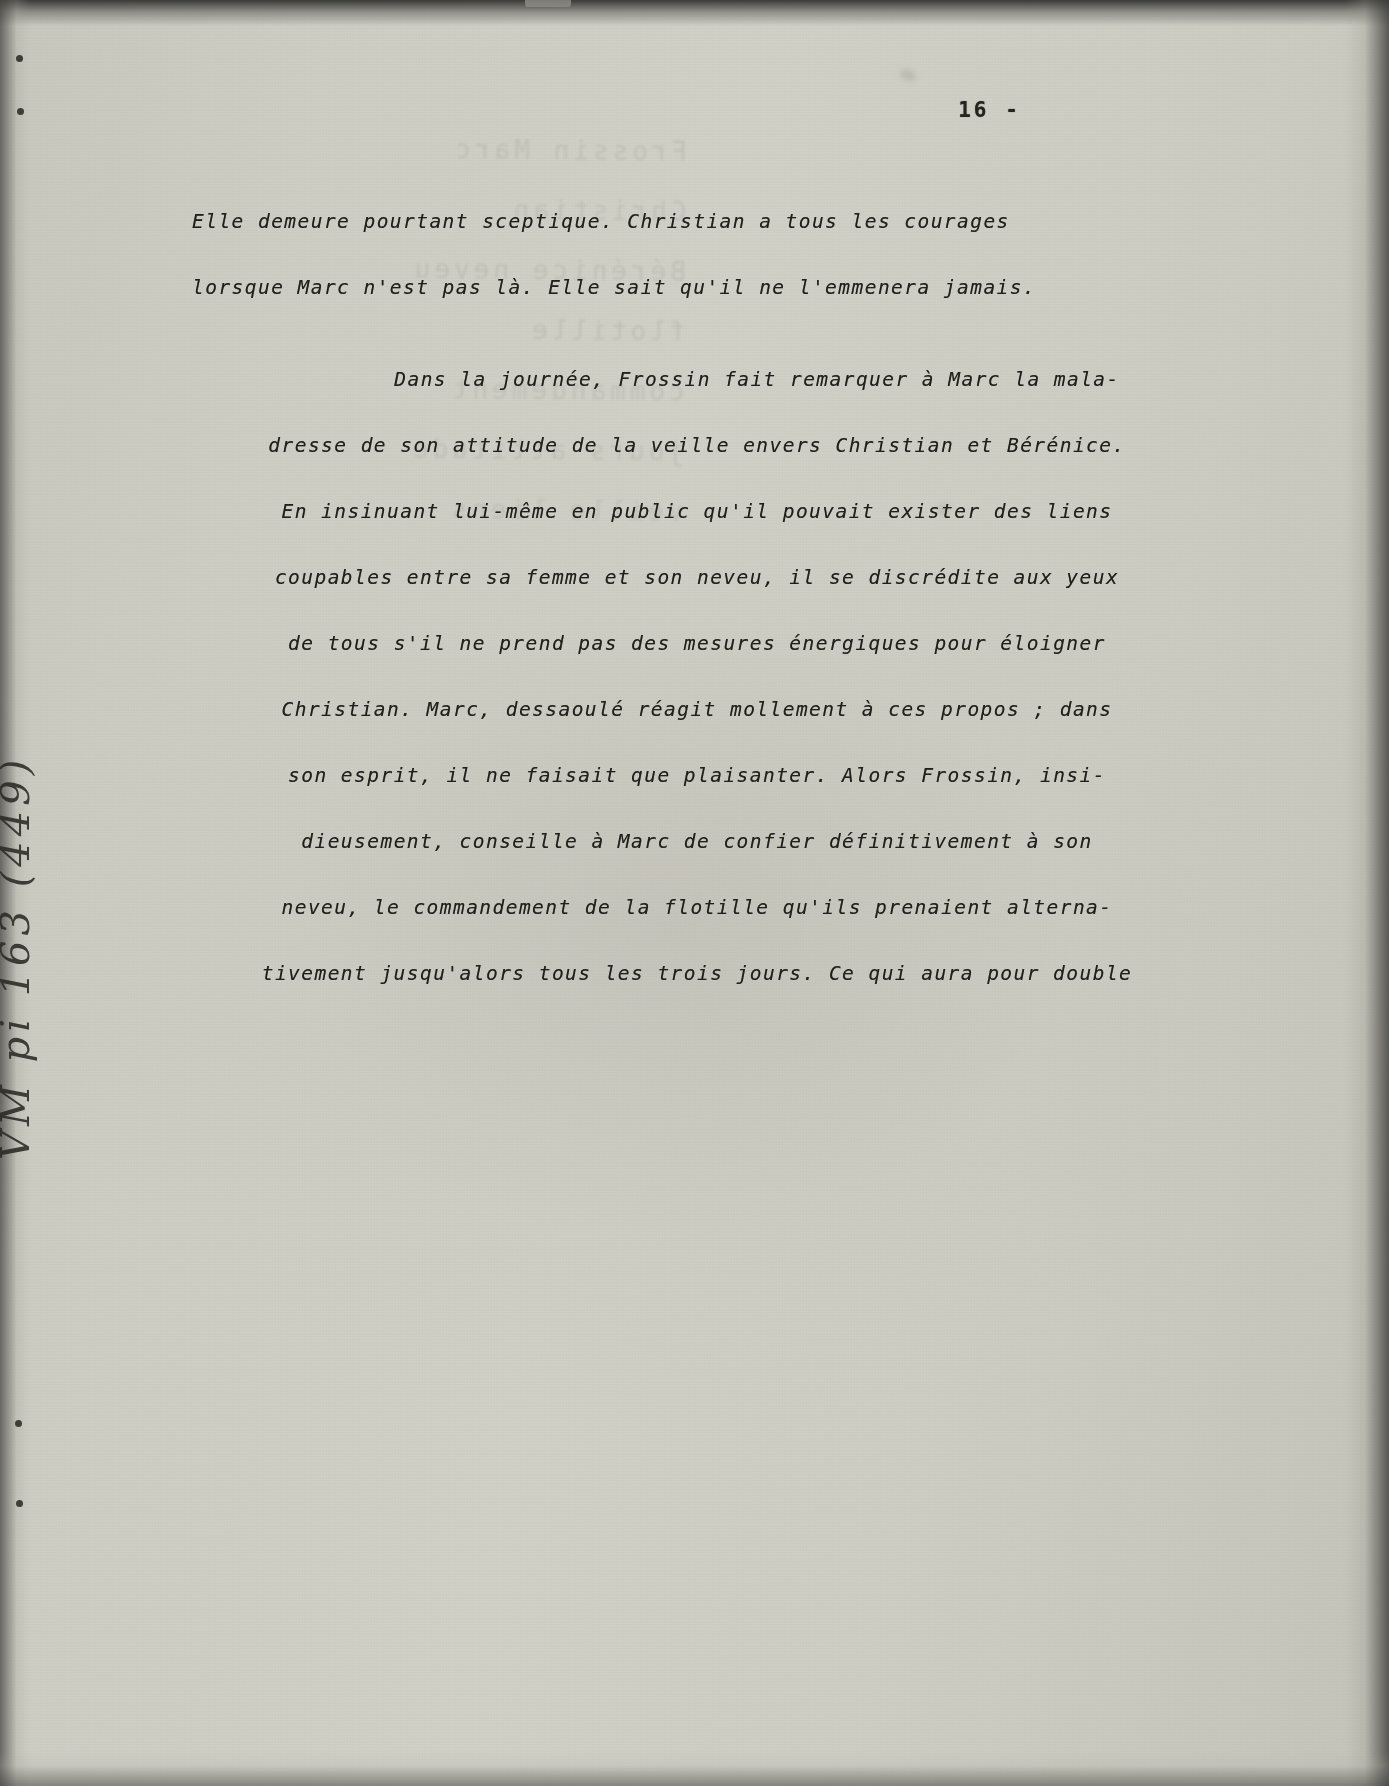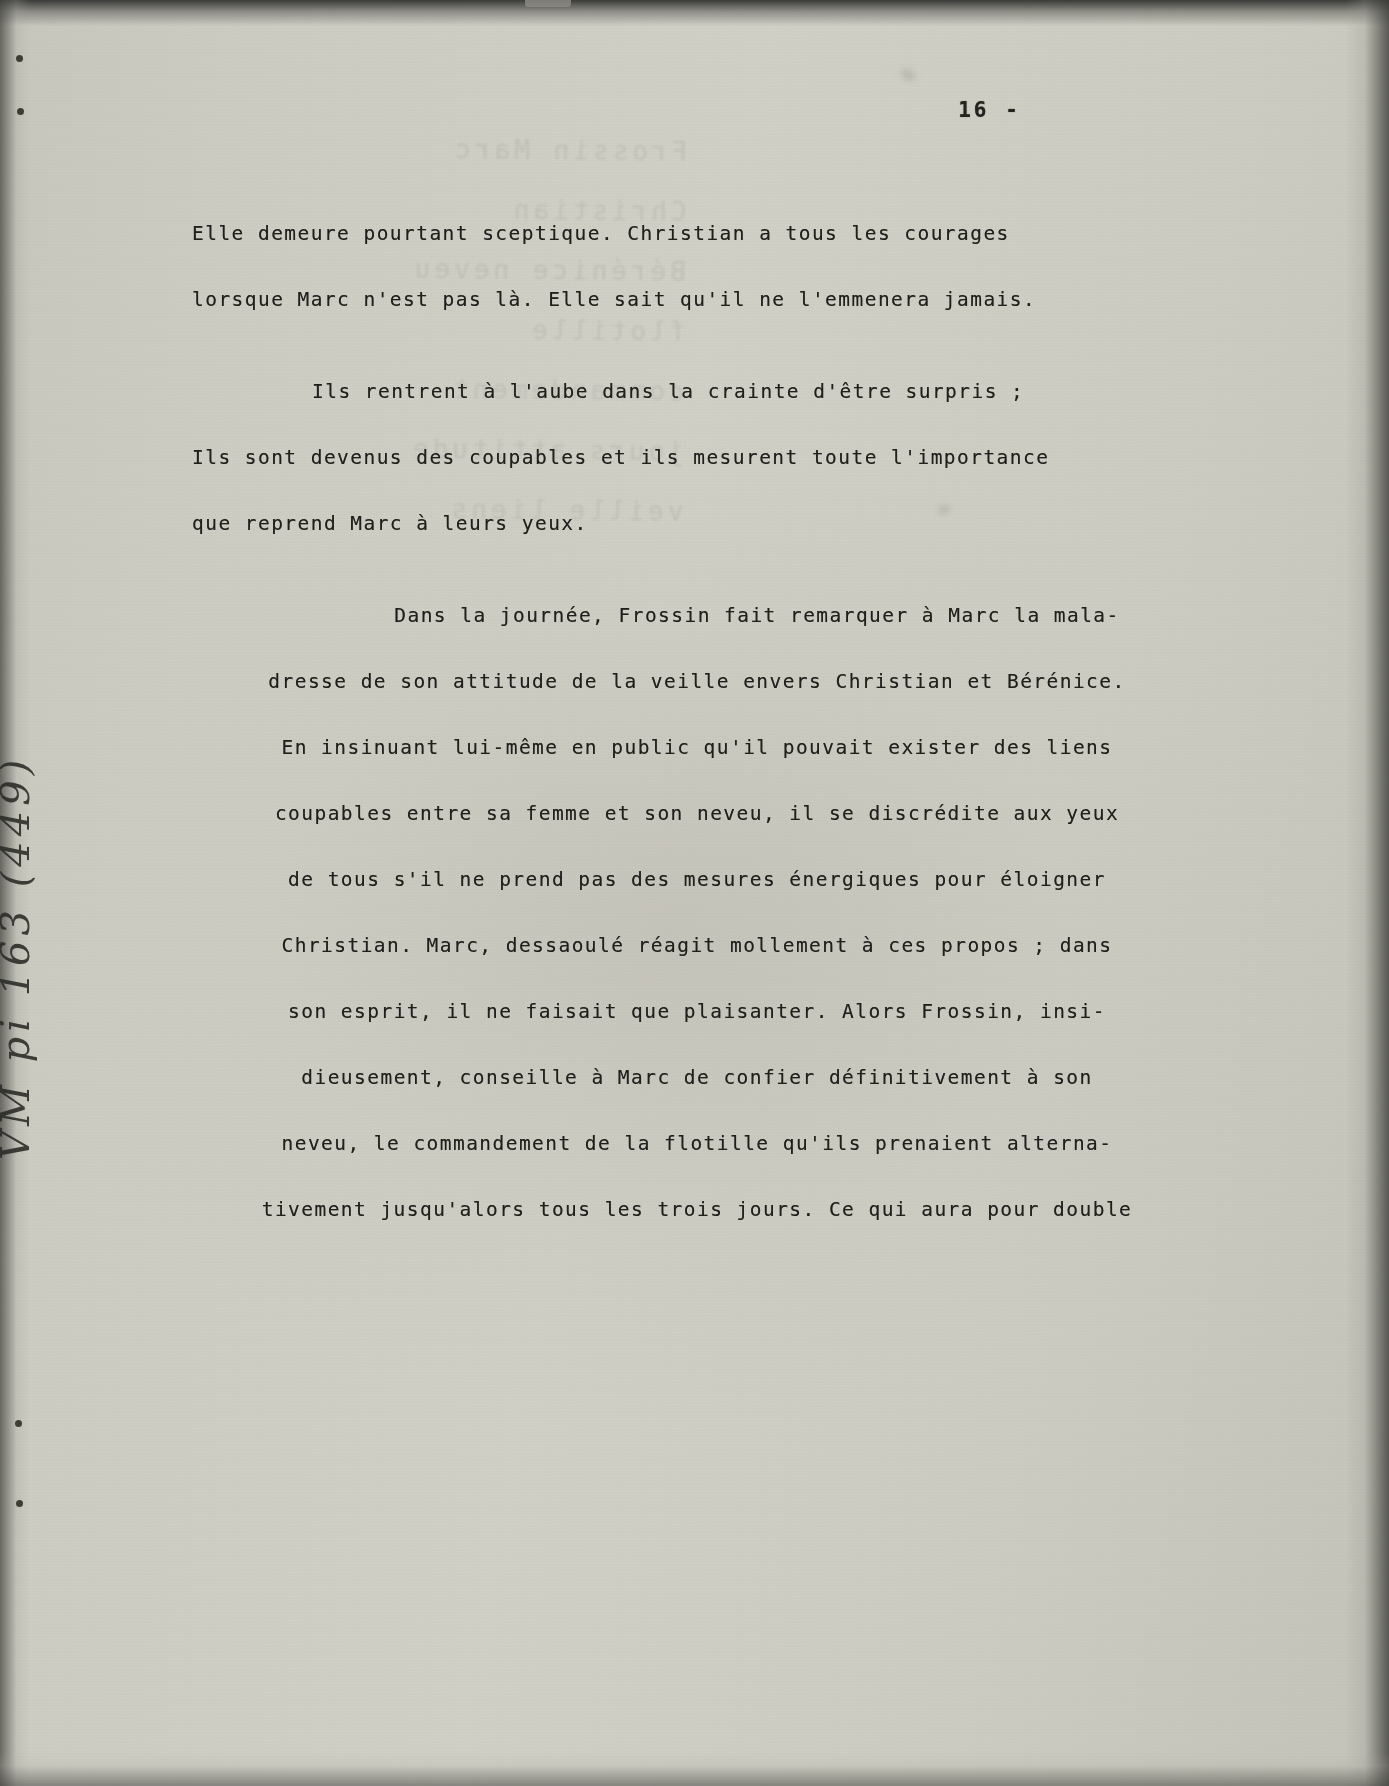--- a/index.html
+++ b/index.html
@@ -90,22 +90,23 @@
     letter-spacing: 3px;
     font-weight: 700;
     color: #23231f;
     text-shadow: 0 0 1px rgba(30,30,28,0.5);
   }
   .page-number span { position: relative; left: 295px; margin-top: 40px; }
 
   .body-text {
     position: absolute;
     left: 192px;
-    top: 201px;
+    top: 189px;
     width: 1010px;
+    font-style: italic;
   }
   .para {
     margin: 0 0 26px 0;
     font-size: 19.5px;
     line-height: 66px;
     letter-spacing: 1.45px;
     color: #1f1f1c;
     white-space: pre-wrap;
     text-shadow: 0 0 0.6px rgba(25,25,22,0.45);
   }
@@ -160,23 +161,20 @@
   <div class="hole" style="left:16px; top:1500px;"></div>
 
   <div class="smudge" style="left:900px; top:70px; width:16px; height:10px; transform:rotate(28deg);"></div>
   <div class="smudge" style="left:938px; top:505px; width:12px; height:9px; transform:rotate(-20deg);"></div>
 
   <div class="page-number"><span>16 -</span></div>
 
   <div class="body-text">
     <p class="para">Elle demeure pourtant sceptique. Christian a tous les courages
 lorsque Marc n'est pas là. Elle sait qu'il ne l'emmenera jamais.</p>
-    <p class="para indent">Ils rentrent à l'aube dans la crainte d'être surpris ;
-Ils sont devenus des coupables et ils mesurent toute l'importance
-que reprend Marc à leurs yeux.</p>
     <p class="para indent2">Dans la journée, Frossin fait remarquer à Marc la mala-
 dresse de son attitude de la veille envers Christian et Bérénice.
 En insinuant lui-même en public qu'il pouvait exister des liens
 coupables entre sa femme et son neveu, il se discrédite aux yeux
 de tous s'il ne prend pas des mesures énergiques pour éloigner
 Christian. Marc, dessaoulé réagit mollement à ces propos ; dans
 son esprit, il ne faisait que plaisanter. Alors Frossin, insi-
 dieusement, conseille à Marc de confier définitivement à son
 neveu, le commandement de la flotille qu'ils prenaient alterna-
 tivement jusqu'alors tous les trois jours. Ce qui aura pour double</p>

